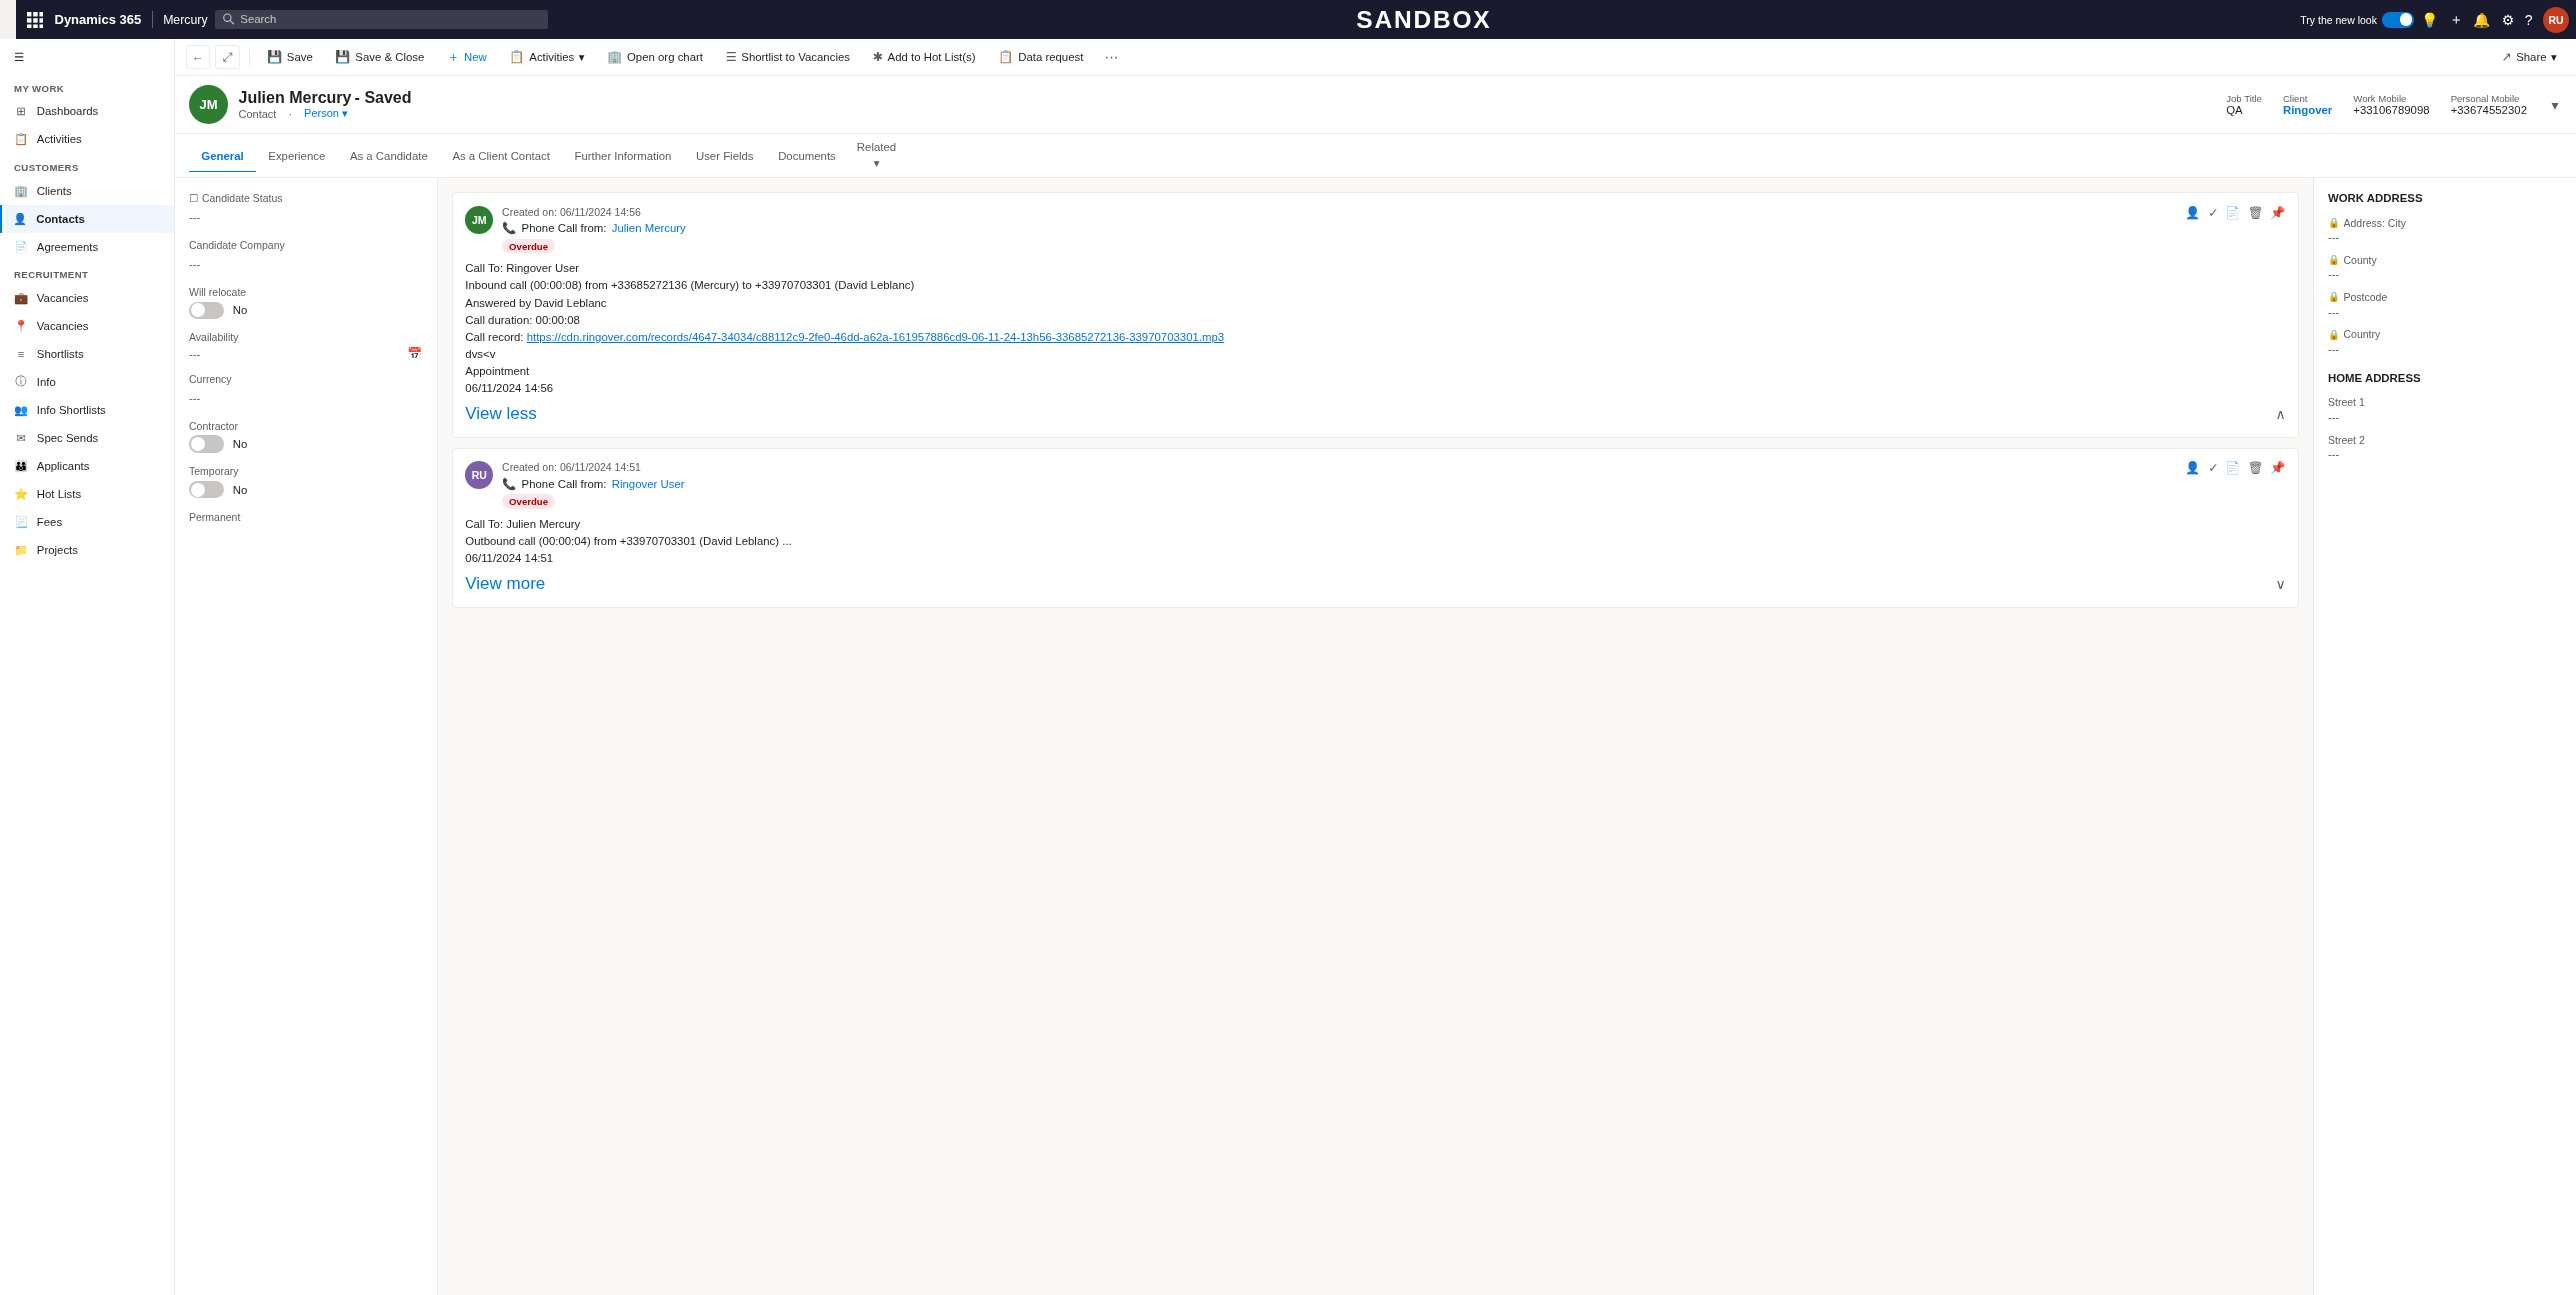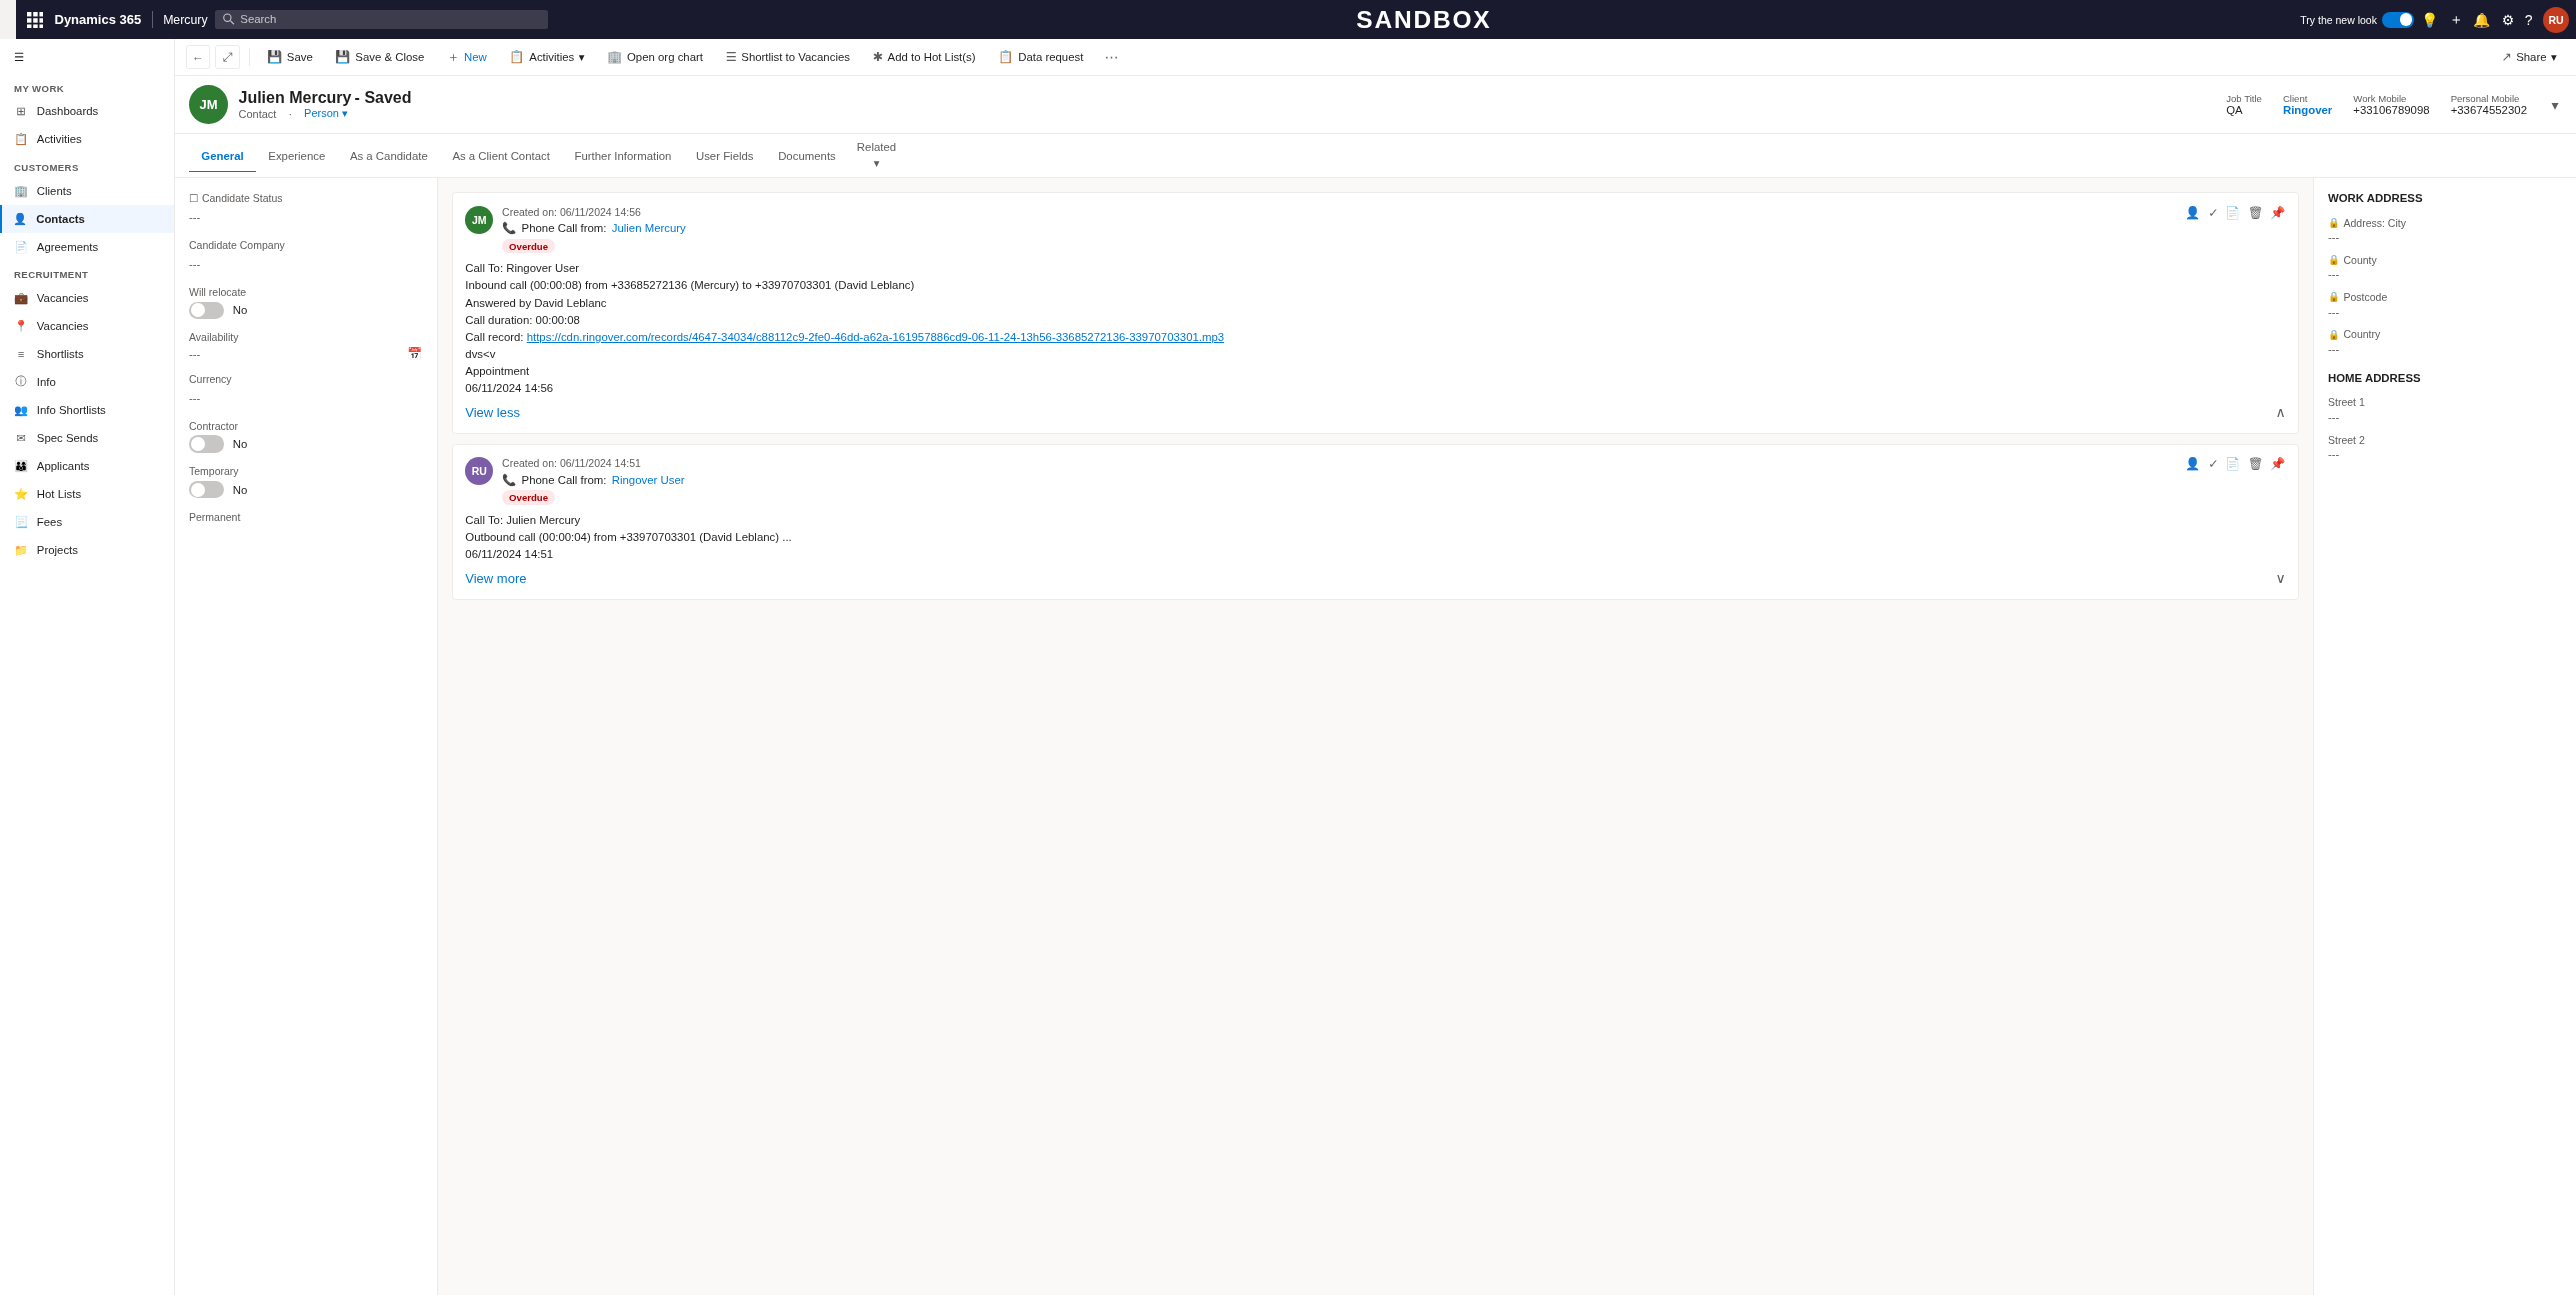--- a/index.html
+++ b/index.html
@@ -109,21 +109,21 @@
     .activity-avatar { width: 28px; height: 28px; border-radius: 50%; display: flex; align-items: center; justify-content: center; font-size: 10.5px; font-weight: 700; color: white; flex-shrink: 0; }
     .activity-meta { flex: 1; }
     .activity-created { font-size: 10.5px; color: #605e5c; margin-bottom: 3.5px; }
     .activity-title { display: flex; align-items: center; gap: 5.3px; font-size: 11.4px; font-weight: 500; flex-wrap: wrap; }
     .activity-title .from-link { color: #0078d4; cursor: pointer; }
     .overdue-badge { background: #fde7e9; color: #a80000; padding: 1.8px 7px; border-radius: 8.8px; font-size: 9.6px; font-weight: 600; display: inline-block; margin-top: 3.5px; }
     .activity-icons { display: flex; gap: 7px; color: #605e5c; cursor: pointer; font-size: 12.3px; }
     .activity-body { font-size: 11.4px; color: #201f1e; line-height: 1.5; margin-bottom: 7px; }
     .activity-body a { color: #0078d4; }
     .activity-footer { display: flex; align-items: center; justify-content: space-between; margin-top: 7px; }
-    .view-toggle { color: #0078d4; cursor: pointer; font-size: 13px; display: flex; align-items: center; gap: 3.5px; }
+    .view-toggle { color: #0078d4; cursor: pointer; font-size: 17px; display: flex; align-items: center; gap: 3.5px; }
     .collapse-btn { color: #605e5c; cursor: pointer; font-size: 14px; }
 
     
     .right-panel { width: 263px; flex-shrink: 0; border-left: 0.9px solid #edebe9; overflow-y: auto; padding: 14px; background: white; }
     .right-section { margin-bottom: 17.5px; }
     .right-section-title { font-size: 11.4px; font-weight: 700; color: #201f1e; margin-bottom: 8.8px; padding-bottom: 3.5px; }
     .right-form-field { margin-bottom: 10.5px; }
     .right-form-label { font-size: 10.5px; color: #605e5c; margin-bottom: 2.6px; display: flex; align-items: center; gap: 3.5px; }
     .right-form-value { font-size: 11.4px; color: #605e5c; }
     .lock-icon { font-size: 9.6px; color: #605e5c; }

